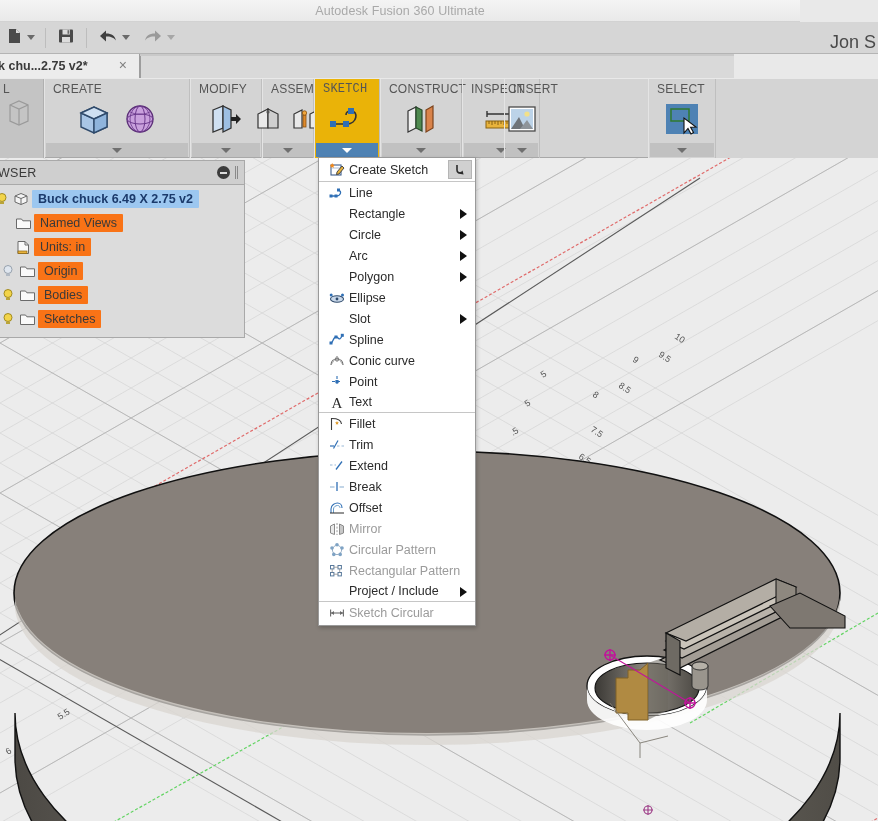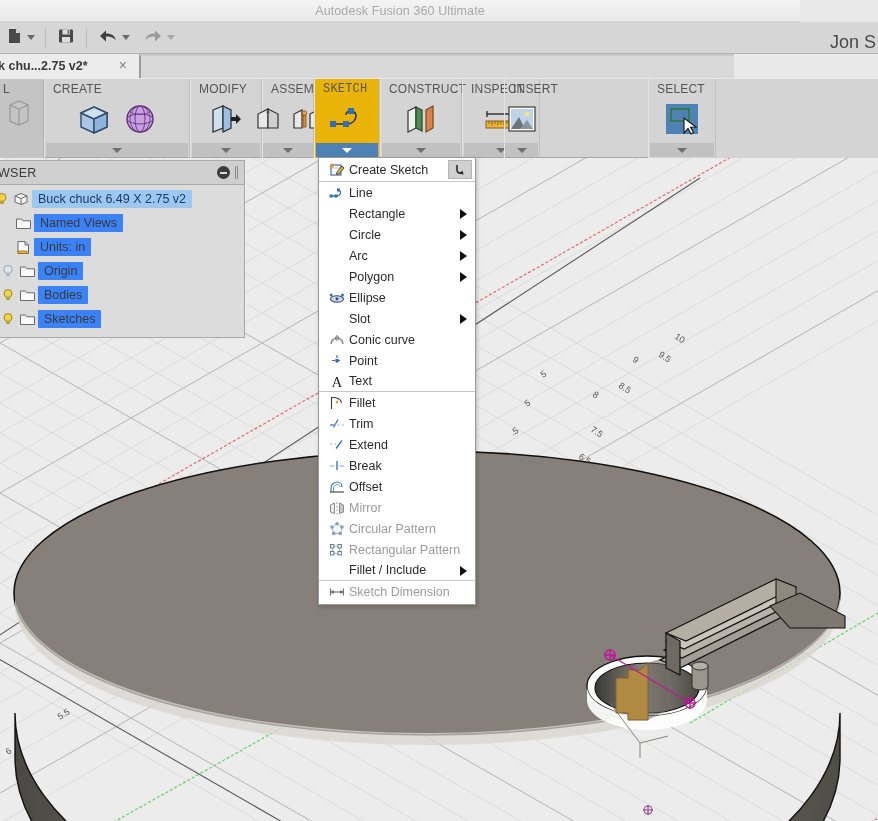--- a/index.html
+++ b/index.html
@@ -92,22 +92,22 @@
     height:24px; background:#cfcfcf; border-bottom:1px solid #a9a9a9;
     display:flex; align-items:center; padding-left:8px; position:relative;
   }
   #browser-head .bh-title { font-size:12.5px; color:#3a3a3a; letter-spacing:.3px; }
   #browser-head .bh-ctrls { position:absolute; right:6px; top:5px; display:flex; align-items:center; gap:5px; }
   .dot-minus { width:13px;height:13px;border-radius:50%;background:#3c3c3c; position:relative; }
   .dot-minus:after { content:""; position:absolute; left:3px; top:6px; width:7px; height:2px; background:#dcdcdc; }
   .grip { width:3px; height:13px; border-left:1px solid #8a8a8a; border-right:1px solid #8a8a8a; }
   #browser-body { padding:2px 0 6px 0; }
   .node { height:24px; display:flex; align-items:center; padding-left:4px; }
-  .node .nlabel { font-size:12.5px; color:#3a3a3a; padding:2px 6px; background:#3b82f6; border-radius:1px; white-space:nowrap;}
-  .node.root .nlabel { background:#9cc7f0; color:#1b3a6b; font-weight:normal; }
+  .node .nlabel { font-size:12.5px; color:#3a3a3a; padding:2px 6px; background:#f97316; border-radius:1px; white-space:nowrap;}
+  .node.root .nlabel { background:#9cc7f0; color:#1b3a6b; font-weight:bold; }
   .node .bulb { width:16px; display:flex; justify-content:center; }
   .node .folder { width:22px; display:flex; justify-content:center; }
   .indent1 { padding-left:22px; }
 
   
   #viewport {
     position:absolute; left:0; top:158px; width:878px; height:663px;
     background:#ececec; overflow:hidden;
   }
 
@@ -754,20 +754,31 @@
     </span>
     <span class="mi-lbl">Ellipse</span>
   </div>
 
   <div class="mi">
     <span class="mi-ico"></span>
     <span class="mi-lbl">Slot</span>
     <span class="arrow"></span>
   </div>
 
+  <div class="mi">
+    <span class="mi-ico">
+      <svg width="16" height="13" viewBox="0 0 16 13">
+        <path d="M2 10 C4 10 4 4 7 4 C10 4 10 9 13 3" fill="none" stroke="#2f6fb5" stroke-width="1.3"></path>
+        <rect x="0.5" y="8.5" width="3" height="3" fill="#2f6fb5"></rect>
+        <rect x="5.5" y="2.5" width="3" height="3" fill="#2f6fb5"></rect>
+        <rect x="11.8" y="0.8" width="3" height="3" fill="#2f6fb5"></rect>
+      </svg>
+    </span>
+    <span class="mi-lbl">Spline</span>
+  </div>
 
   <div class="mi">
     <span class="mi-ico">
       <svg width="16" height="13" viewBox="0 0 16 13">
         <path d="M2 11 C2 3 14 3 14 11" fill="none" stroke="#6a6a6a" stroke-width="1.2"></path>
         <path d="M2 11 L8 2 L14 11" fill="none" stroke="#9a9a9a" stroke-width=".8"></path>
         <circle cx="8" cy="5.5" r="1.6" fill="none" stroke="#6a6a6a" stroke-width="1"></circle>
       </svg>
     </span>
     <span class="mi-lbl">Conic curve</span>
@@ -879,29 +890,29 @@
         <rect x="1.5" y="8.5" width="3.4" height="3.4" fill="none" stroke="#5a7a9c" stroke-width="1"></rect>
         <rect x="9" y="8.5" width="3.4" height="3.4" fill="none" stroke="#5a7a9c" stroke-width="1"></rect>
         <path d="M5 3.2 h4 M5 10.2 h4 M3.2 5 v3.5 M10.7 5 v3.5" stroke="#8a8a8a" stroke-width=".8"></path>
       </svg>
     </span>
     <span class="mi-lbl">Rectangular Pattern</span>
   </div>
 
   <div class="mi sep-below">
     <span class="mi-ico"></span>
-    <span class="mi-lbl">Fillet / Include</span>
+    <span class="mi-lbl">Project / Include</span>
     <span class="arrow"></span>
   </div>
 
   <div class="mi disabled">
     <span class="mi-ico">
       <svg width="16" height="12" viewBox="0 0 16 12">
         <path d="M2 6 h12" stroke="#6a6a6a" stroke-width="1.1"></path>
         <path d="M1.6 2.5 v7 M14.4 2.5 v7" stroke="#6a6a6a" stroke-width="1.1"></path>
         <path d="M2 6 L5 4 L5 8 Z" fill="#6a6a6a"></path>
         <path d="M14 6 L11 4 L11 8 Z" fill="#6a6a6a"></path>
       </svg>
     </span>
-    <span class="mi-lbl">Sketch Dimension</span>
+    <span class="mi-lbl">Sketch Circular</span>
   </div>
 
 </div>
 
 </body></html>

